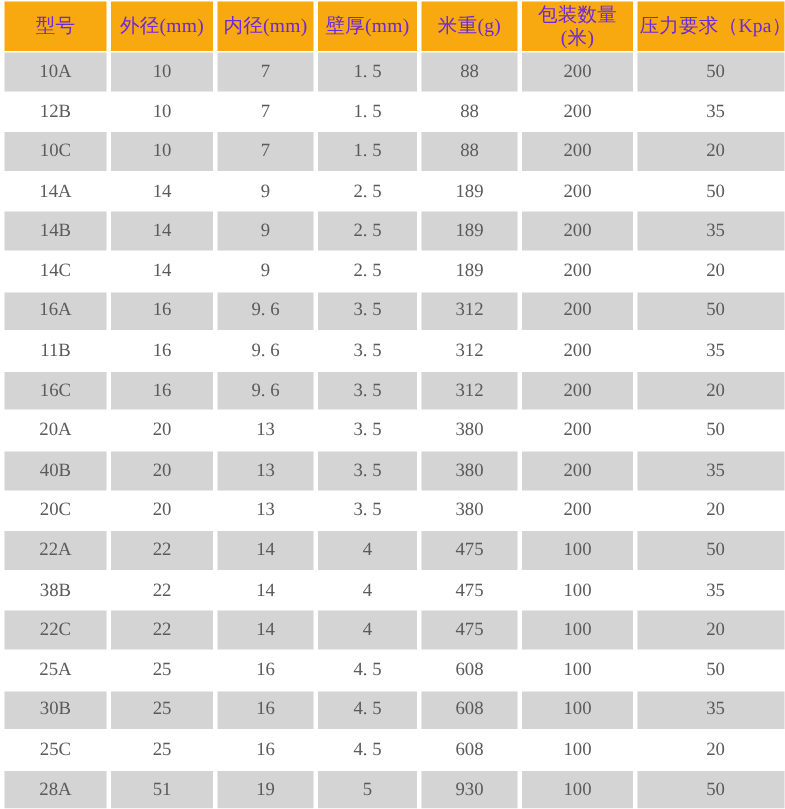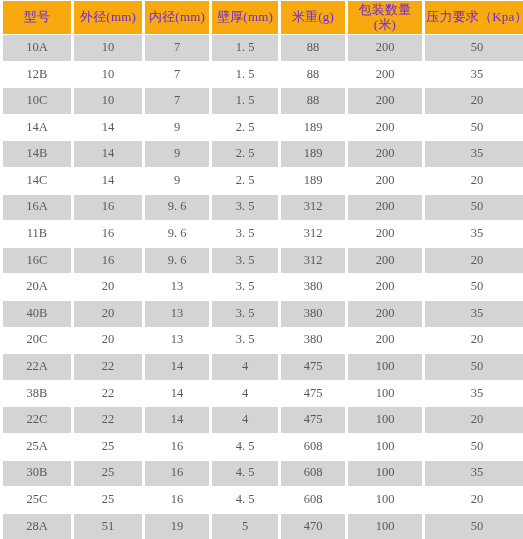--- a/index.html
+++ b/index.html
@@ -243,18 +243,18 @@
         <td>4. 5</td>
         <td>608</td>
         <td>100</td>
         <td>20</td>
       </tr>
       <tr class="row-shaded">
         <td>28A</td>
         <td>51</td>
         <td>19</td>
         <td>5</td>
-        <td>470</td>
+        <td>930</td>
         <td>100</td>
         <td>50</td>
       </tr>
     </tbody>
 </table>
 
 </body></html>

